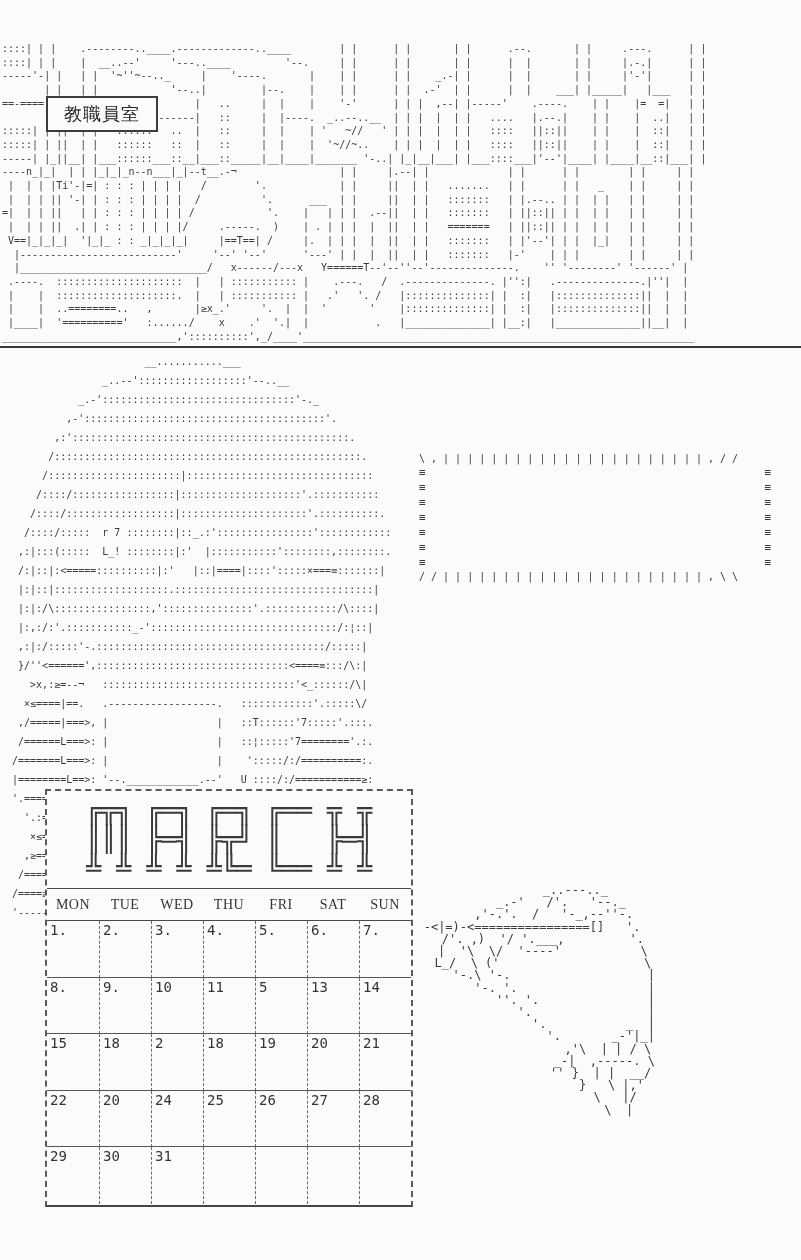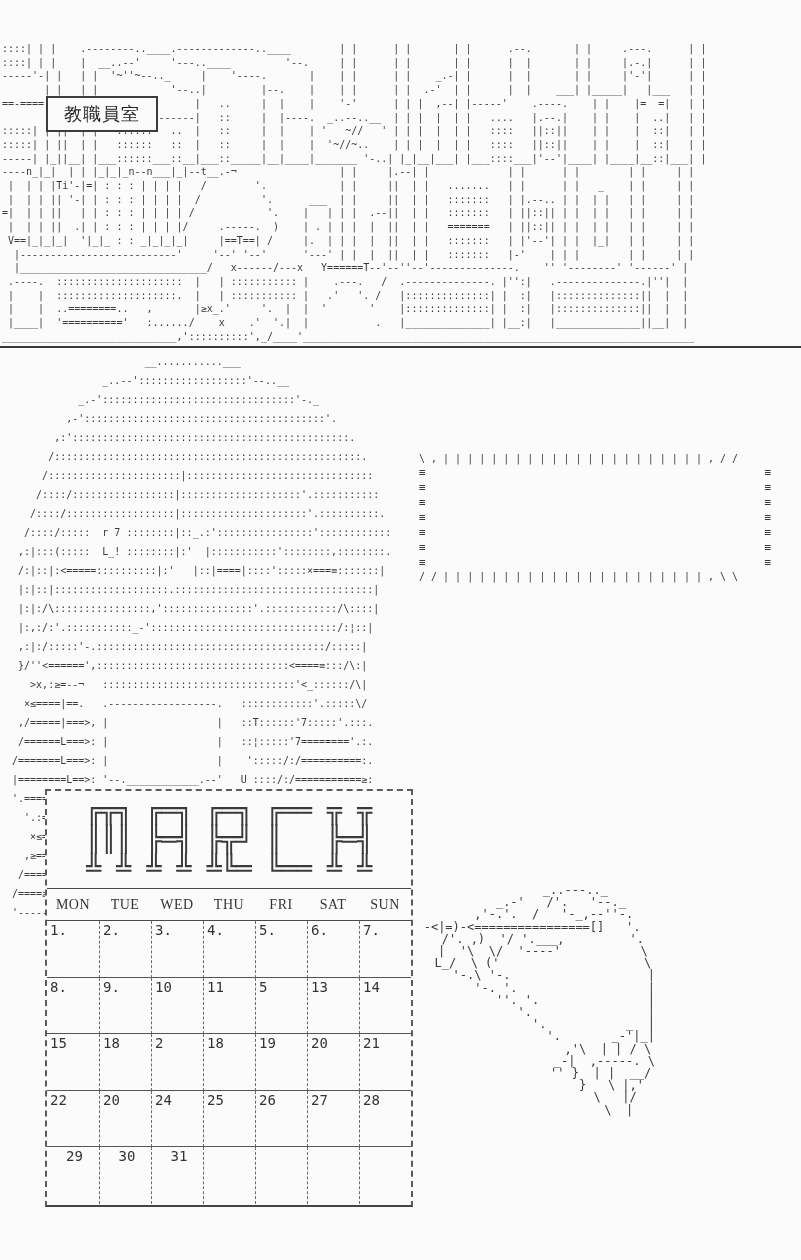--- a/index.html
+++ b/index.html
@@ -56,21 +56,21 @@
   .wd{font-size:14px;color:#333;text-align:center;letter-spacing:0.5px;font-family:Liberation Serif, serif;}
   #calendar-grid{
     display:grid;grid-template-columns:repeat(7,1fr);
     grid-auto-rows:1fr;height:283px;
   }
   .day{
     border-left:1px dashed #6a6a6a;border-bottom:1px solid #555;
     font-size:14px;color:#333;padding:1px 0 0 3px;box-sizing:border-box;
   }
   .day:nth-child(7n+1){border-left:none;}
-  .day:nth-last-child(-n+7){border-bottom:none;text-align:center;}
+  .day:nth-last-child(-n+7){border-bottom:none;}
   .sr{position:absolute;width:1px;height:1px;overflow:hidden;font-size:1px;color:transparent;}
 </style>
 </head>
 <body>
 
 <pre id="scene-art" class="aa">::::| | |    .--------..____.-------------..____        | |      | |       | |      .--.       | |     .---.      | |
 ::::| | |    |  __..--'     '---..____         '--.     | |      | |       | |      |  |       | |     |.-.|      | |
 -----'-| |   | |  '~''~--.._     |    '----.       |    | |      | |    _.-| |      |  |       | |     |'-'|      | |
        | |   | |            '--..|         |--.    |    | |      | |  .-'  | |      |  |    ___| |_____|   |___   | |
 ==-====| |   | |     ____       |   ..     |  |    |    '-'      | | |  ,--| |-----'    .----.    | |    |=  =|   | |

